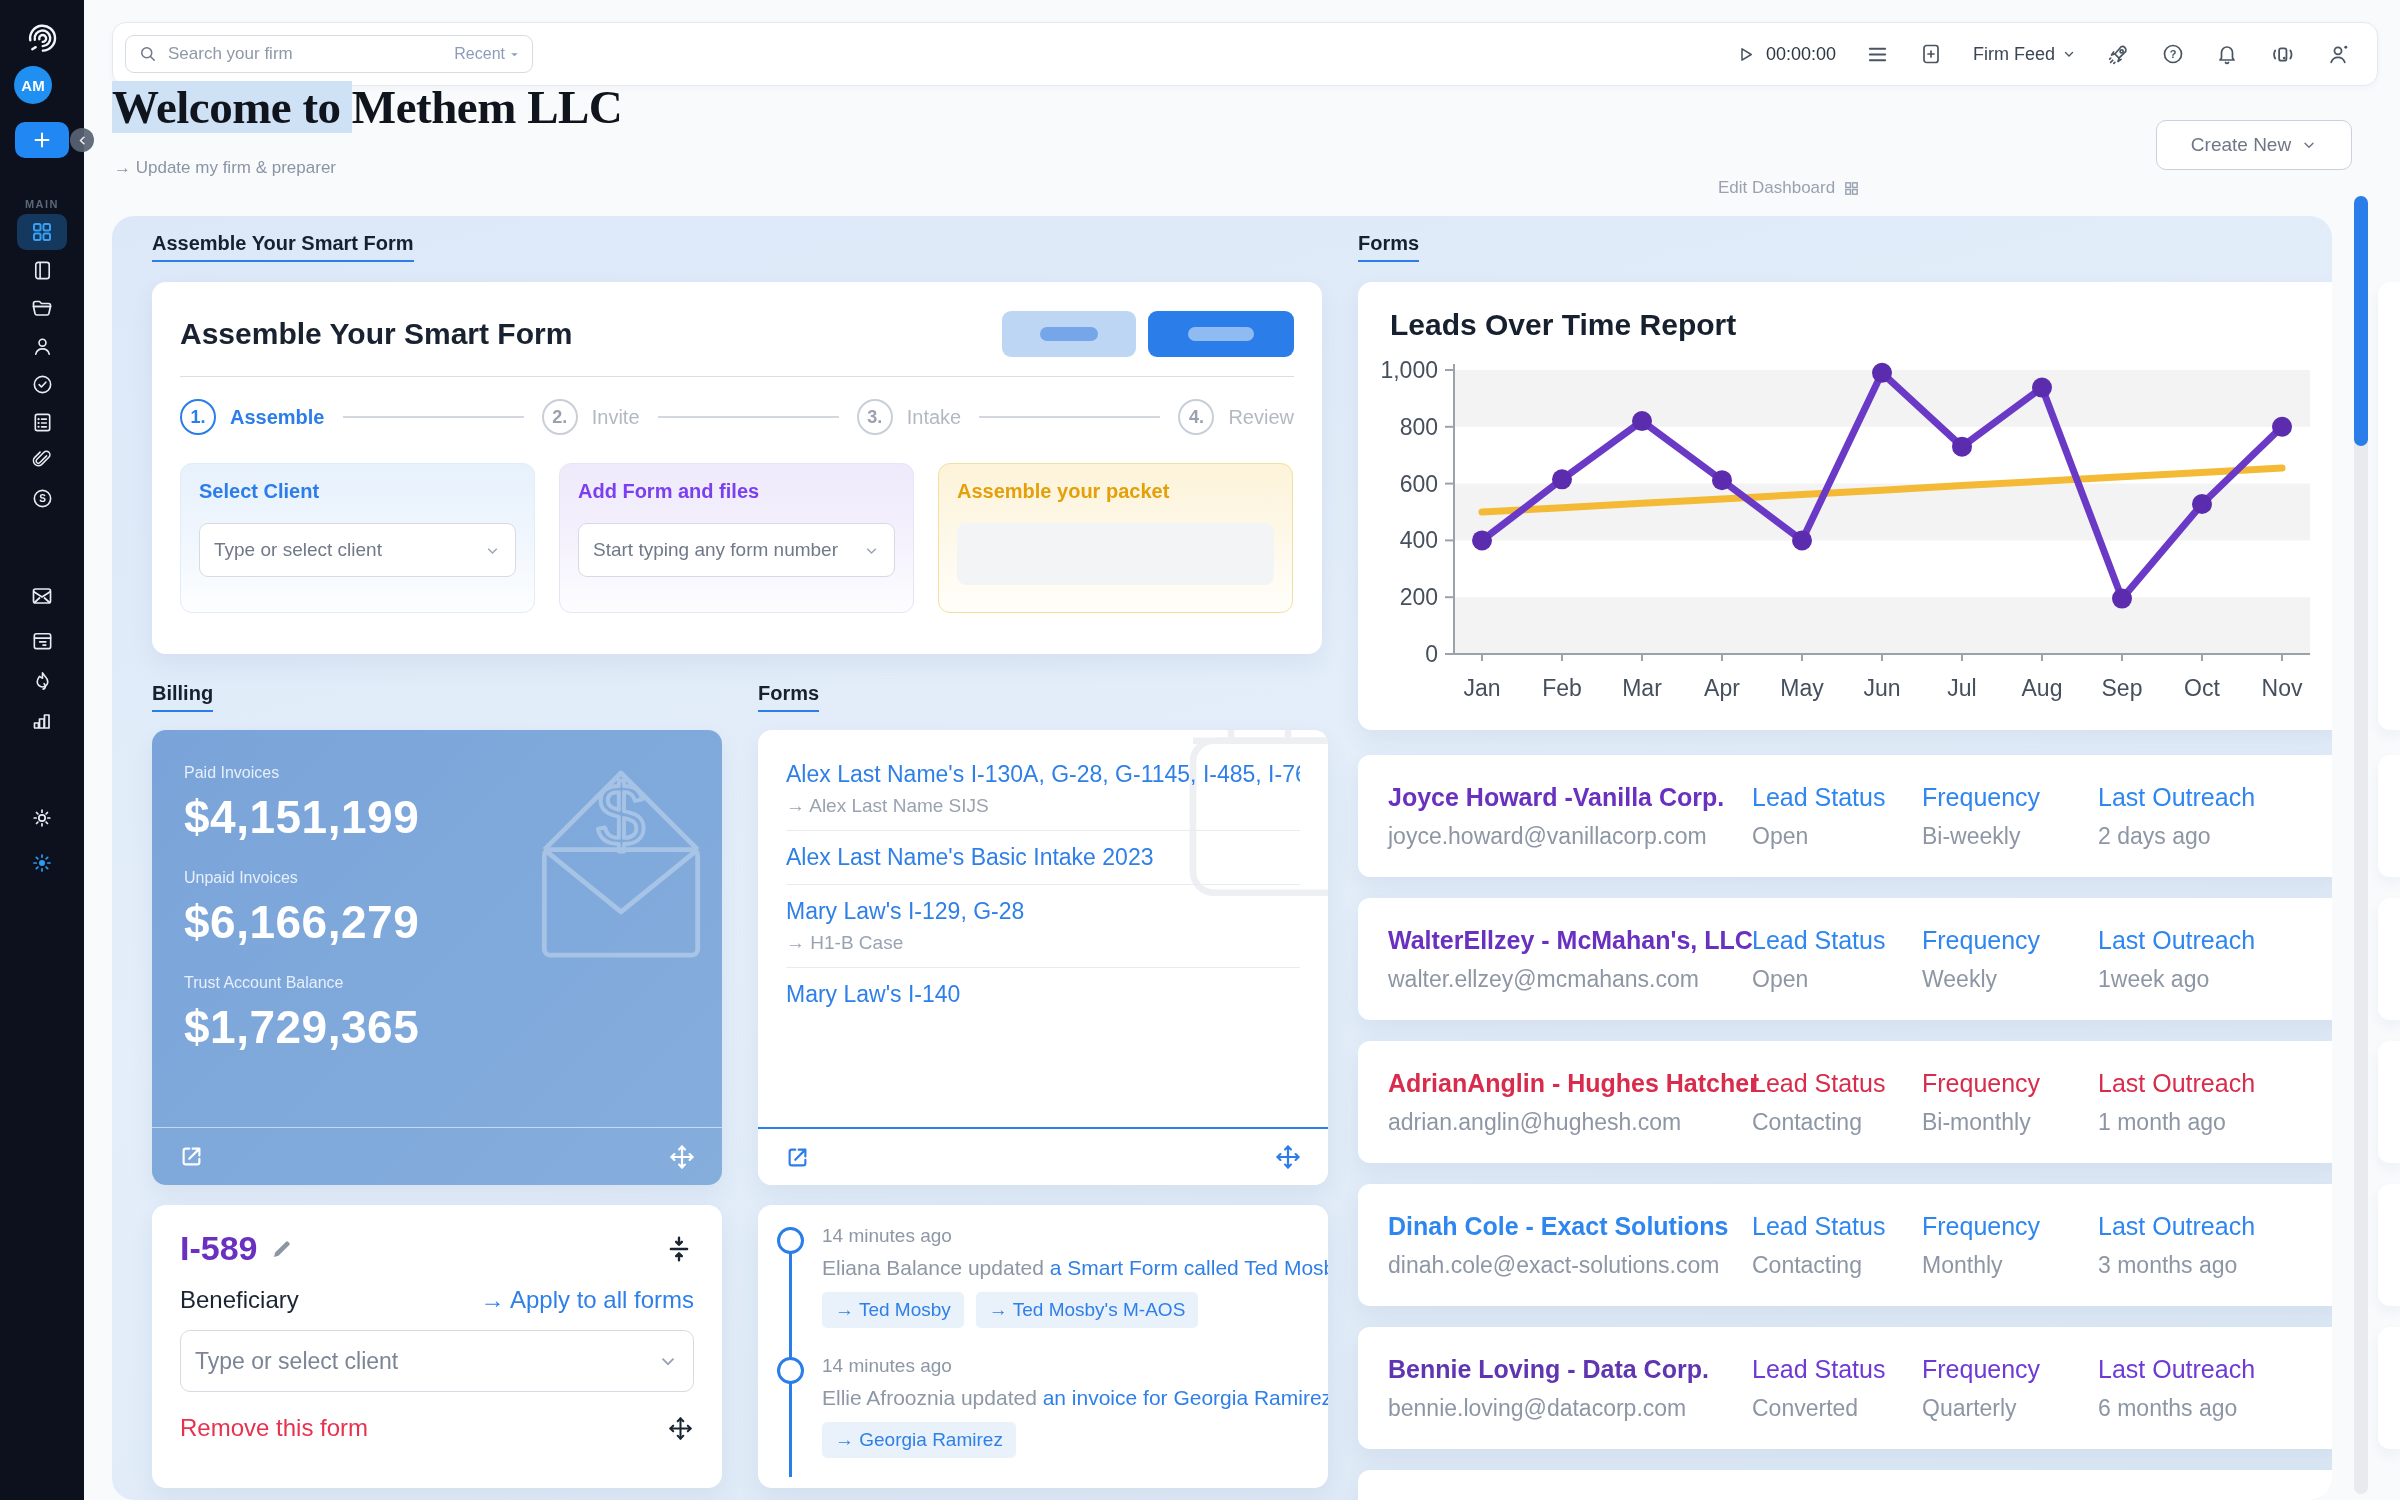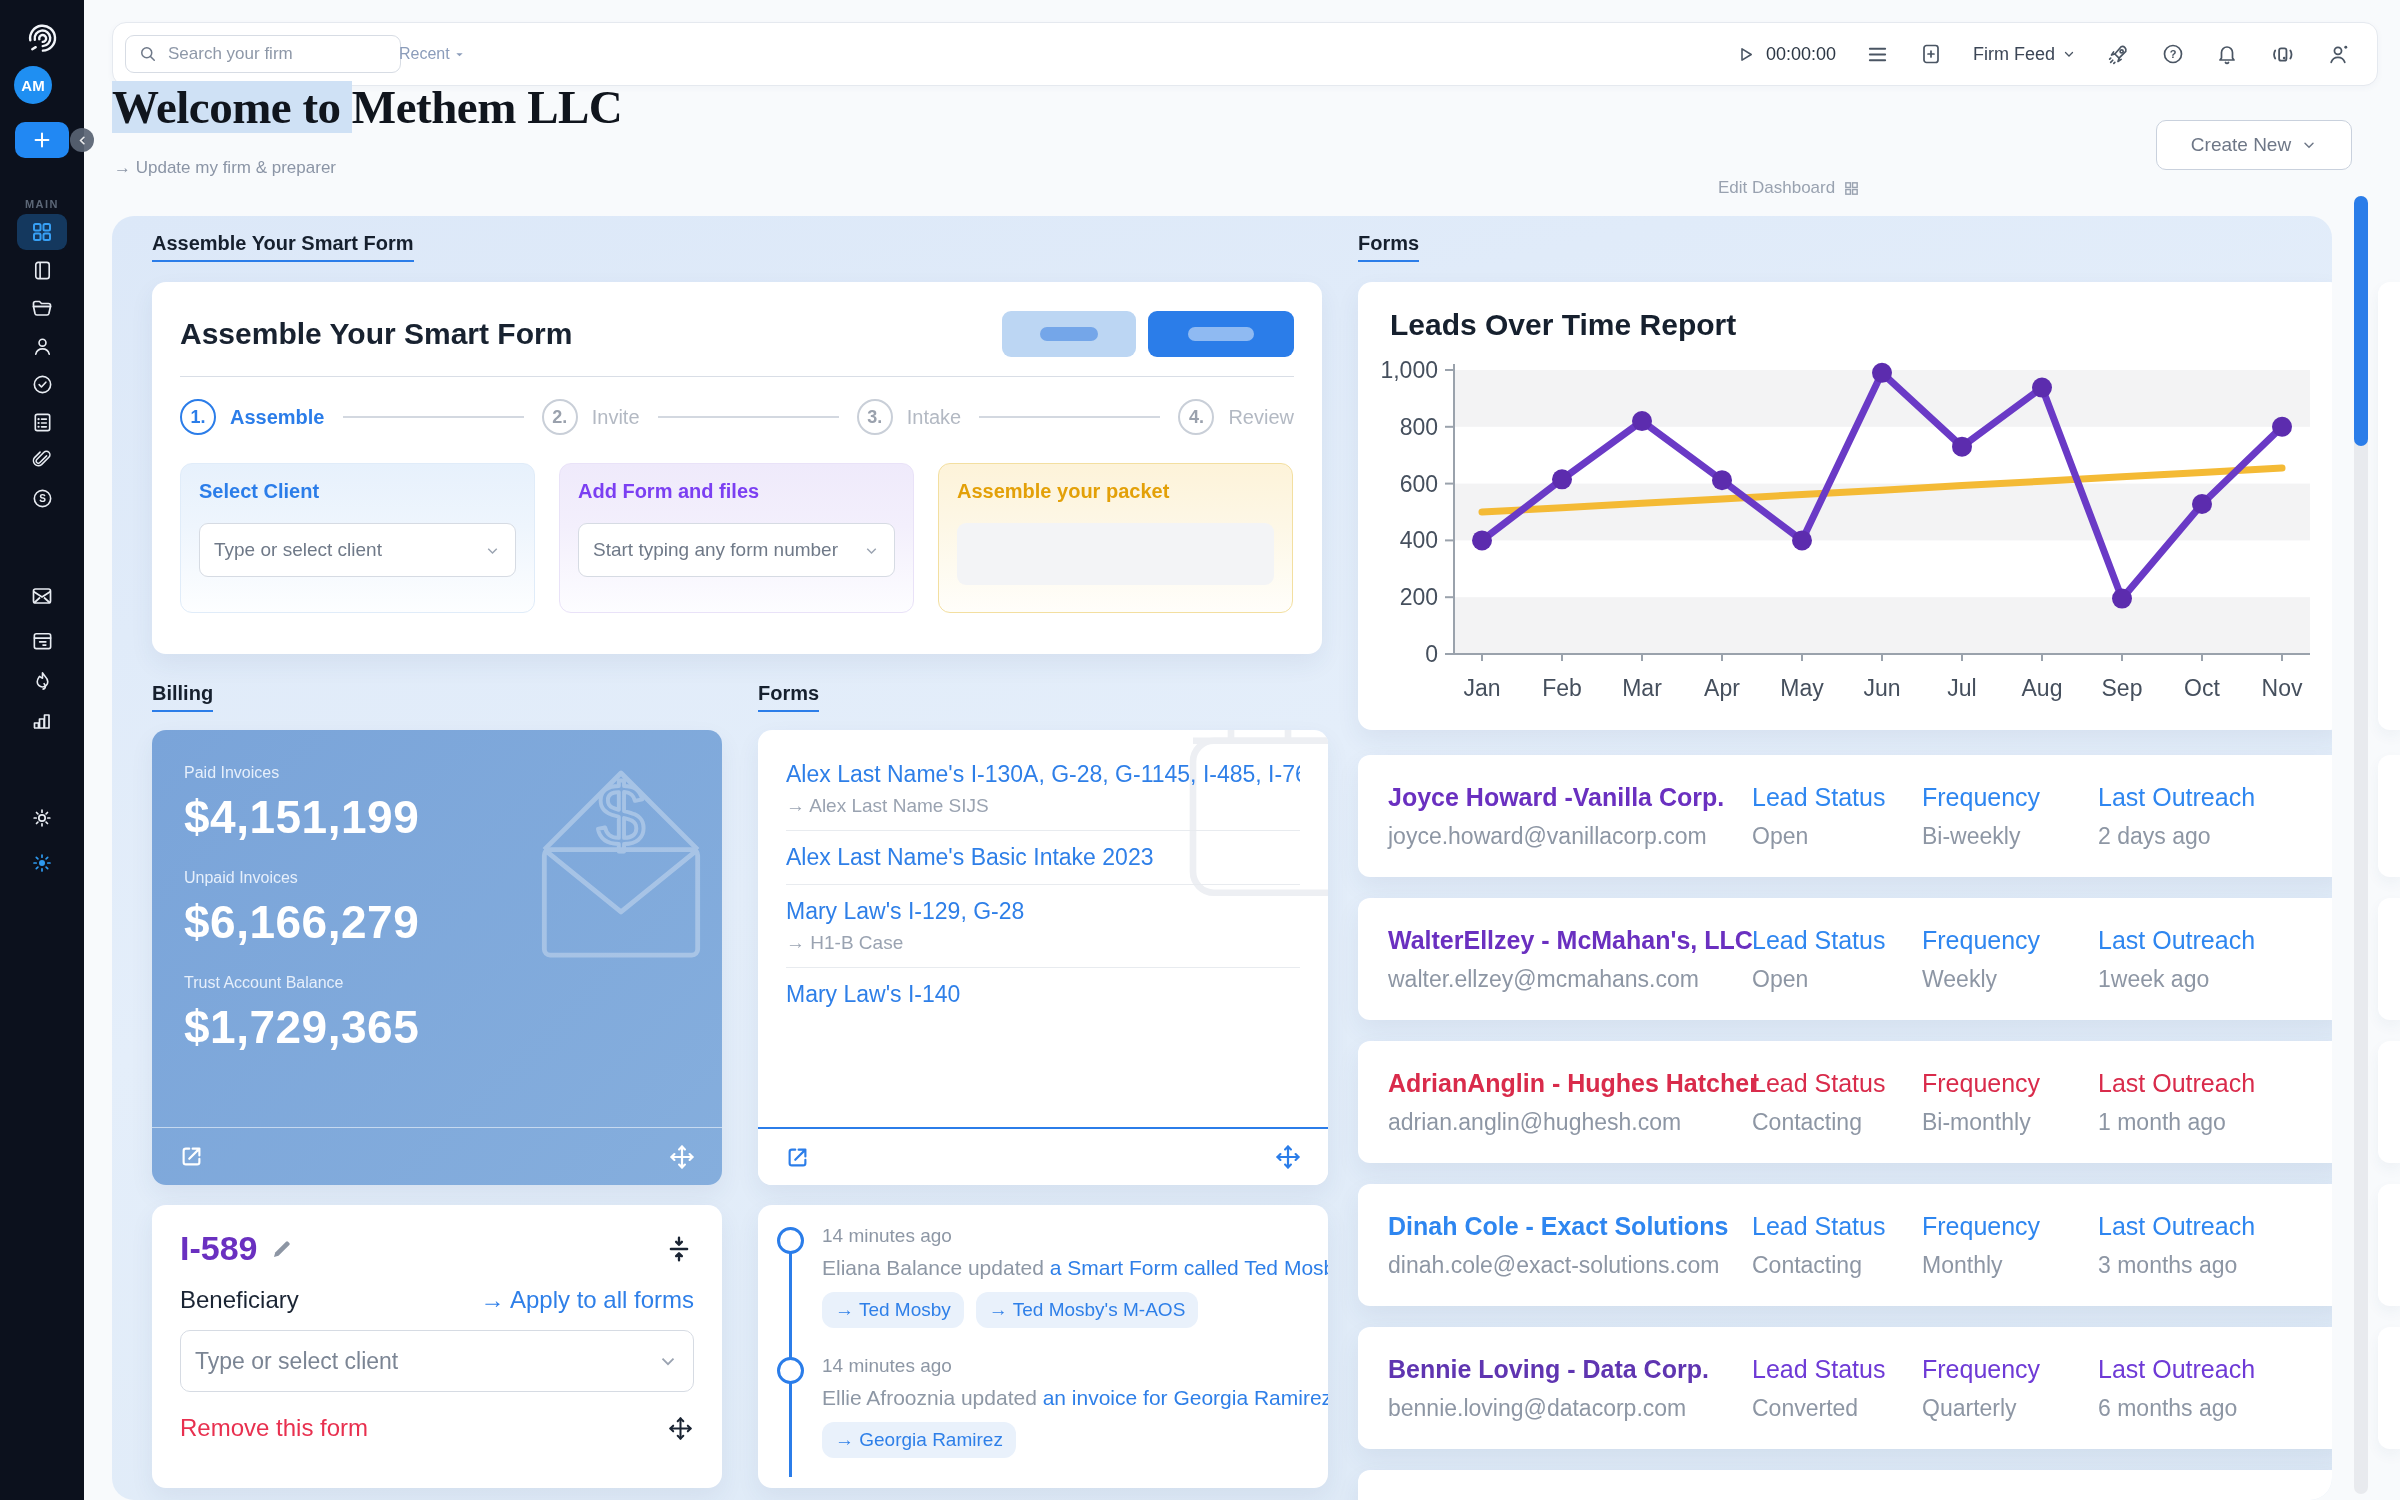--- a/index.html
+++ b/index.html
@@ -22,21 +22,21 @@
   .sb-collapse { position:absolute; left:70px; top:128px; width:24px; height:24px; border-radius:50%;
     background:#596373; display:flex; align-items:center; justify-content:center; z-index:6; opacity:.92; }
   .sb-main-label { position:absolute; left:0; top:198px; width:84px; text-align:center;
     font-size:11px; letter-spacing:1.5px; color:#5c6777; font-weight:700; }
   .nav-item { position:absolute; left:17px; width:50px; height:36px; display:flex; align-items:center; justify-content:center; border-radius:9px; }
   .nav-item.active { background:#14385e; }
 
   
   .topbar { position:absolute; left:112px; top:22px; width:2266px; height:64px; background:#fff;
     border:1px solid #e5e9ef; border-radius:14px; display:flex; align-items:center; box-shadow:0 2px 6px rgba(40,70,120,.04); }
-  .search-box { margin-left:12px; width:276px; height:38px; border:1.5px solid #d7dce4; border-radius:9px;
+  .search-box { margin-left:12px; width:408px; height:38px; border:1.5px solid #d7dce4; border-radius:9px;
     display:flex; align-items:center; padding:4px 12px; gap:10px; background:#fff; }
   .search-box input { border:none; outline:none; flex:1; font-size:17px; color:#3a4554;
     font-family:"Liberation Sans","DejaVu Sans",sans-serif; background:transparent; }
   .search-box input::placeholder { color:#8e98a8; }
   .recent { font-size:16px; color:#8b9cba; display:flex; align-items:center; gap:4px; white-space:nowrap; }
   .tb-right { margin-left:auto; margin-right:26px; display:flex; align-items:center; gap:30px; }
   .tb-timer { font-size:18px; color:#2b3644; display:flex; align-items:center; gap:10px; }
   .tb-feed { font-size:18px; color:#3c4656; display:flex; align-items:center; gap:7px; }
 
   
@@ -122,21 +122,21 @@
 
   
   .activity-card { left:646px; top:989px; width:570px; height:283px; overflow:hidden; }
   .tl-line { position:absolute; left:31px; top:36px; width:2.5px; height:236px; background:#2b7de9; }
   .tl-dot { position:absolute; left:19px; width:27px; height:27px; border-radius:50%; background:#fff; border:3px solid #2b7de9; }
   .aentry { position:absolute; left:64px; right:18px; }
   .atime { font-size:19px; color:#8d97a5; }
   .atext { font-size:21px; color:#8d97a5; margin-top:9px; white-space:nowrap; }
   .atext .alink { color:#2e7fe8; }
   .atags { display:flex; gap:12px; margin-top:12px; }
-  .atag { background:#e9f1fb; color:#2e7fe8; font-size:19px; padding:7px 13px; border-radius:12px; white-space:nowrap; }
+  .atag { background:#e9f1fb; color:#2e7fe8; font-size:19px; padding:7px 13px; border-radius:5px; white-space:nowrap; }
 
   
   .leads-card { left:1246px; top:66px; width:986px; height:448px; }
   .lc-title { position:absolute; left:32px; top:26px; font-size:30px; font-weight:700; color:#16202e; }
   #leads-chart { position:absolute; left:22px; top:72px; }
   #leads-chart text { font-family:"Liberation Sans","DejaVu Sans",sans-serif; font-size:23px; fill:#454f5d; }
 
   .lead-card { left:1246px; width:986px; height:122px; border-radius:12px;
     display:grid; grid-template-columns:364px 170px 176px 1fr; grid-auto-flow:row;
     align-content:center; row-gap:11px; padding-left:30px; }

